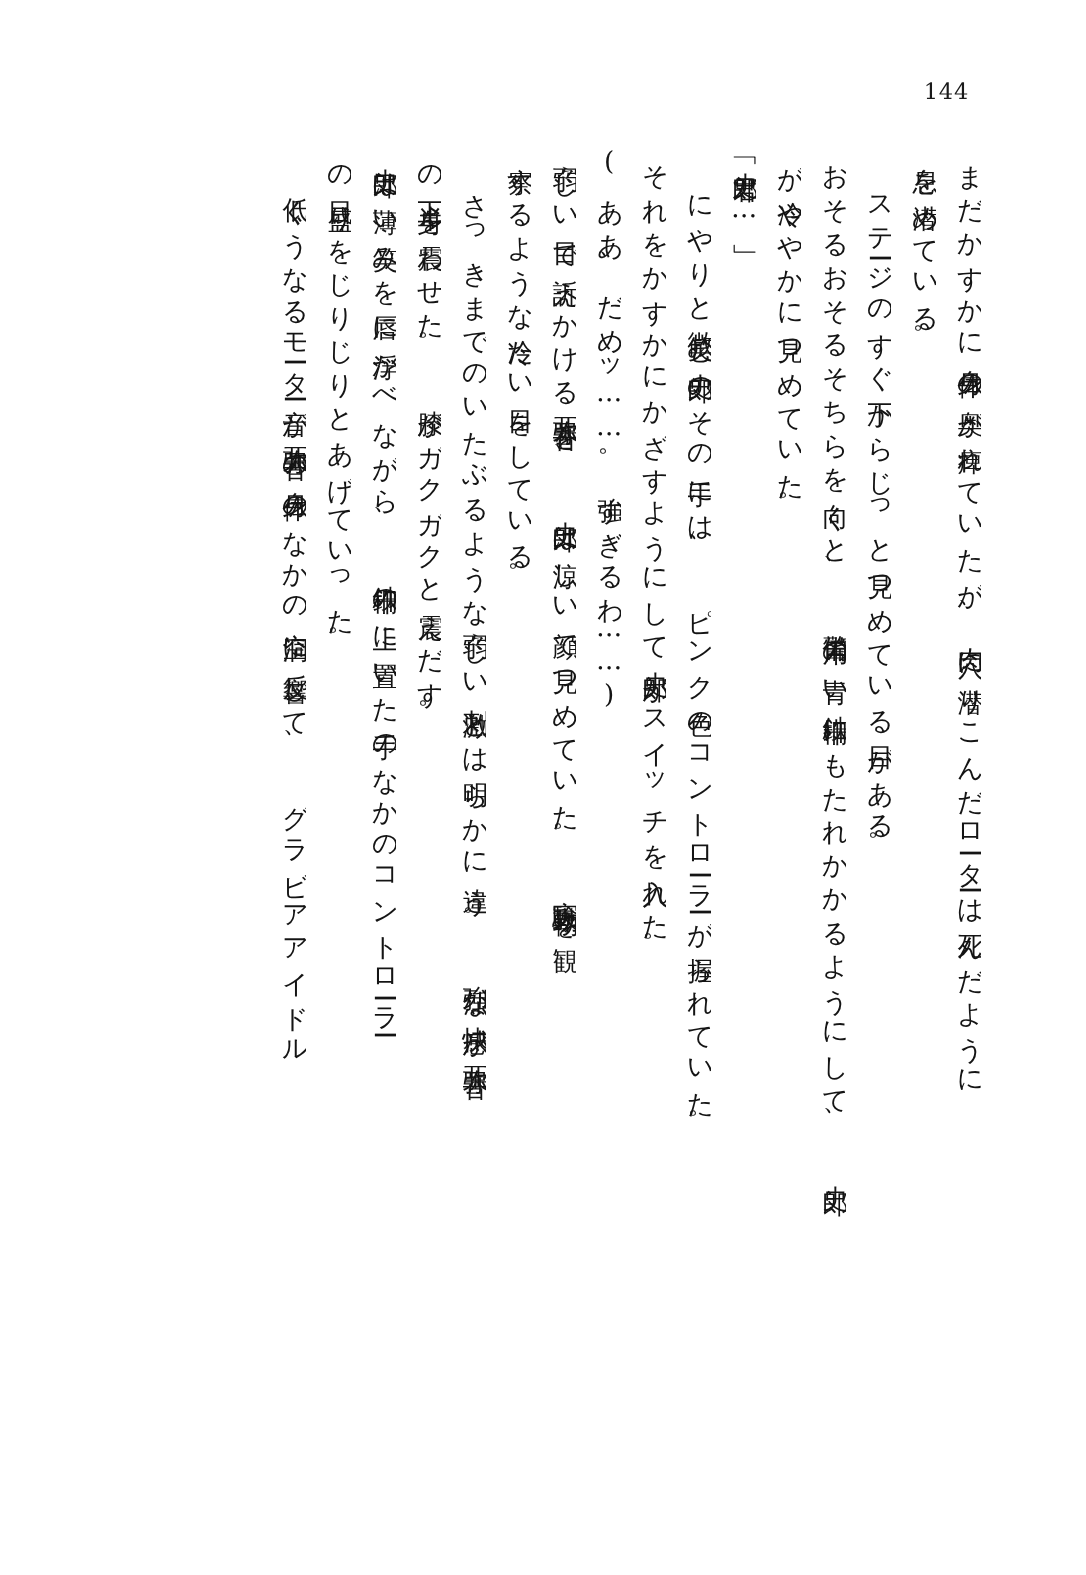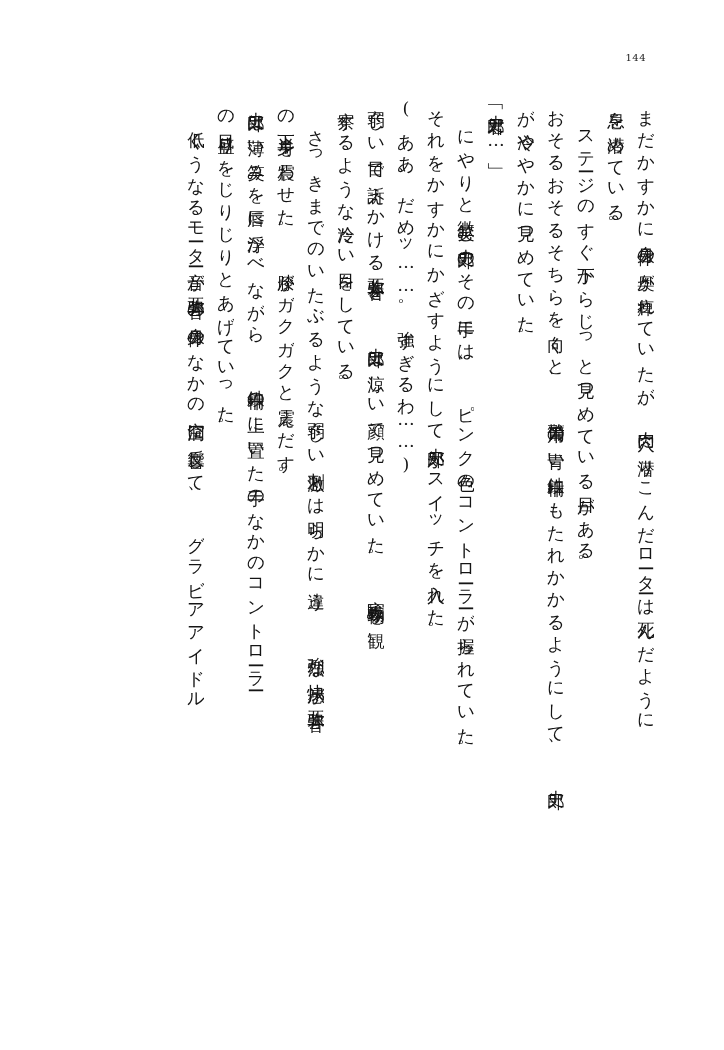--- a/index.html
+++ b/index.html
@@ -18,21 +18,21 @@
     position: relative;
     width: 724px;
     height: 1050px;
     background: #ffffff;
     box-sizing: border-box;
   }
   .page-number {
     position: absolute;
     top: 52px;
     right: 78px;
-    font-size: 10px;
+    font-size: 15px;
     letter-spacing: 0.5px;
     font-family: "DejaVu Serif", "Liberation Serif", serif;
     color: #1a1a1a;
   }
   .text-block {
     position: absolute;
     top: 98px;
     right: 70px;
     left: 70px;
     bottom: 60px;

